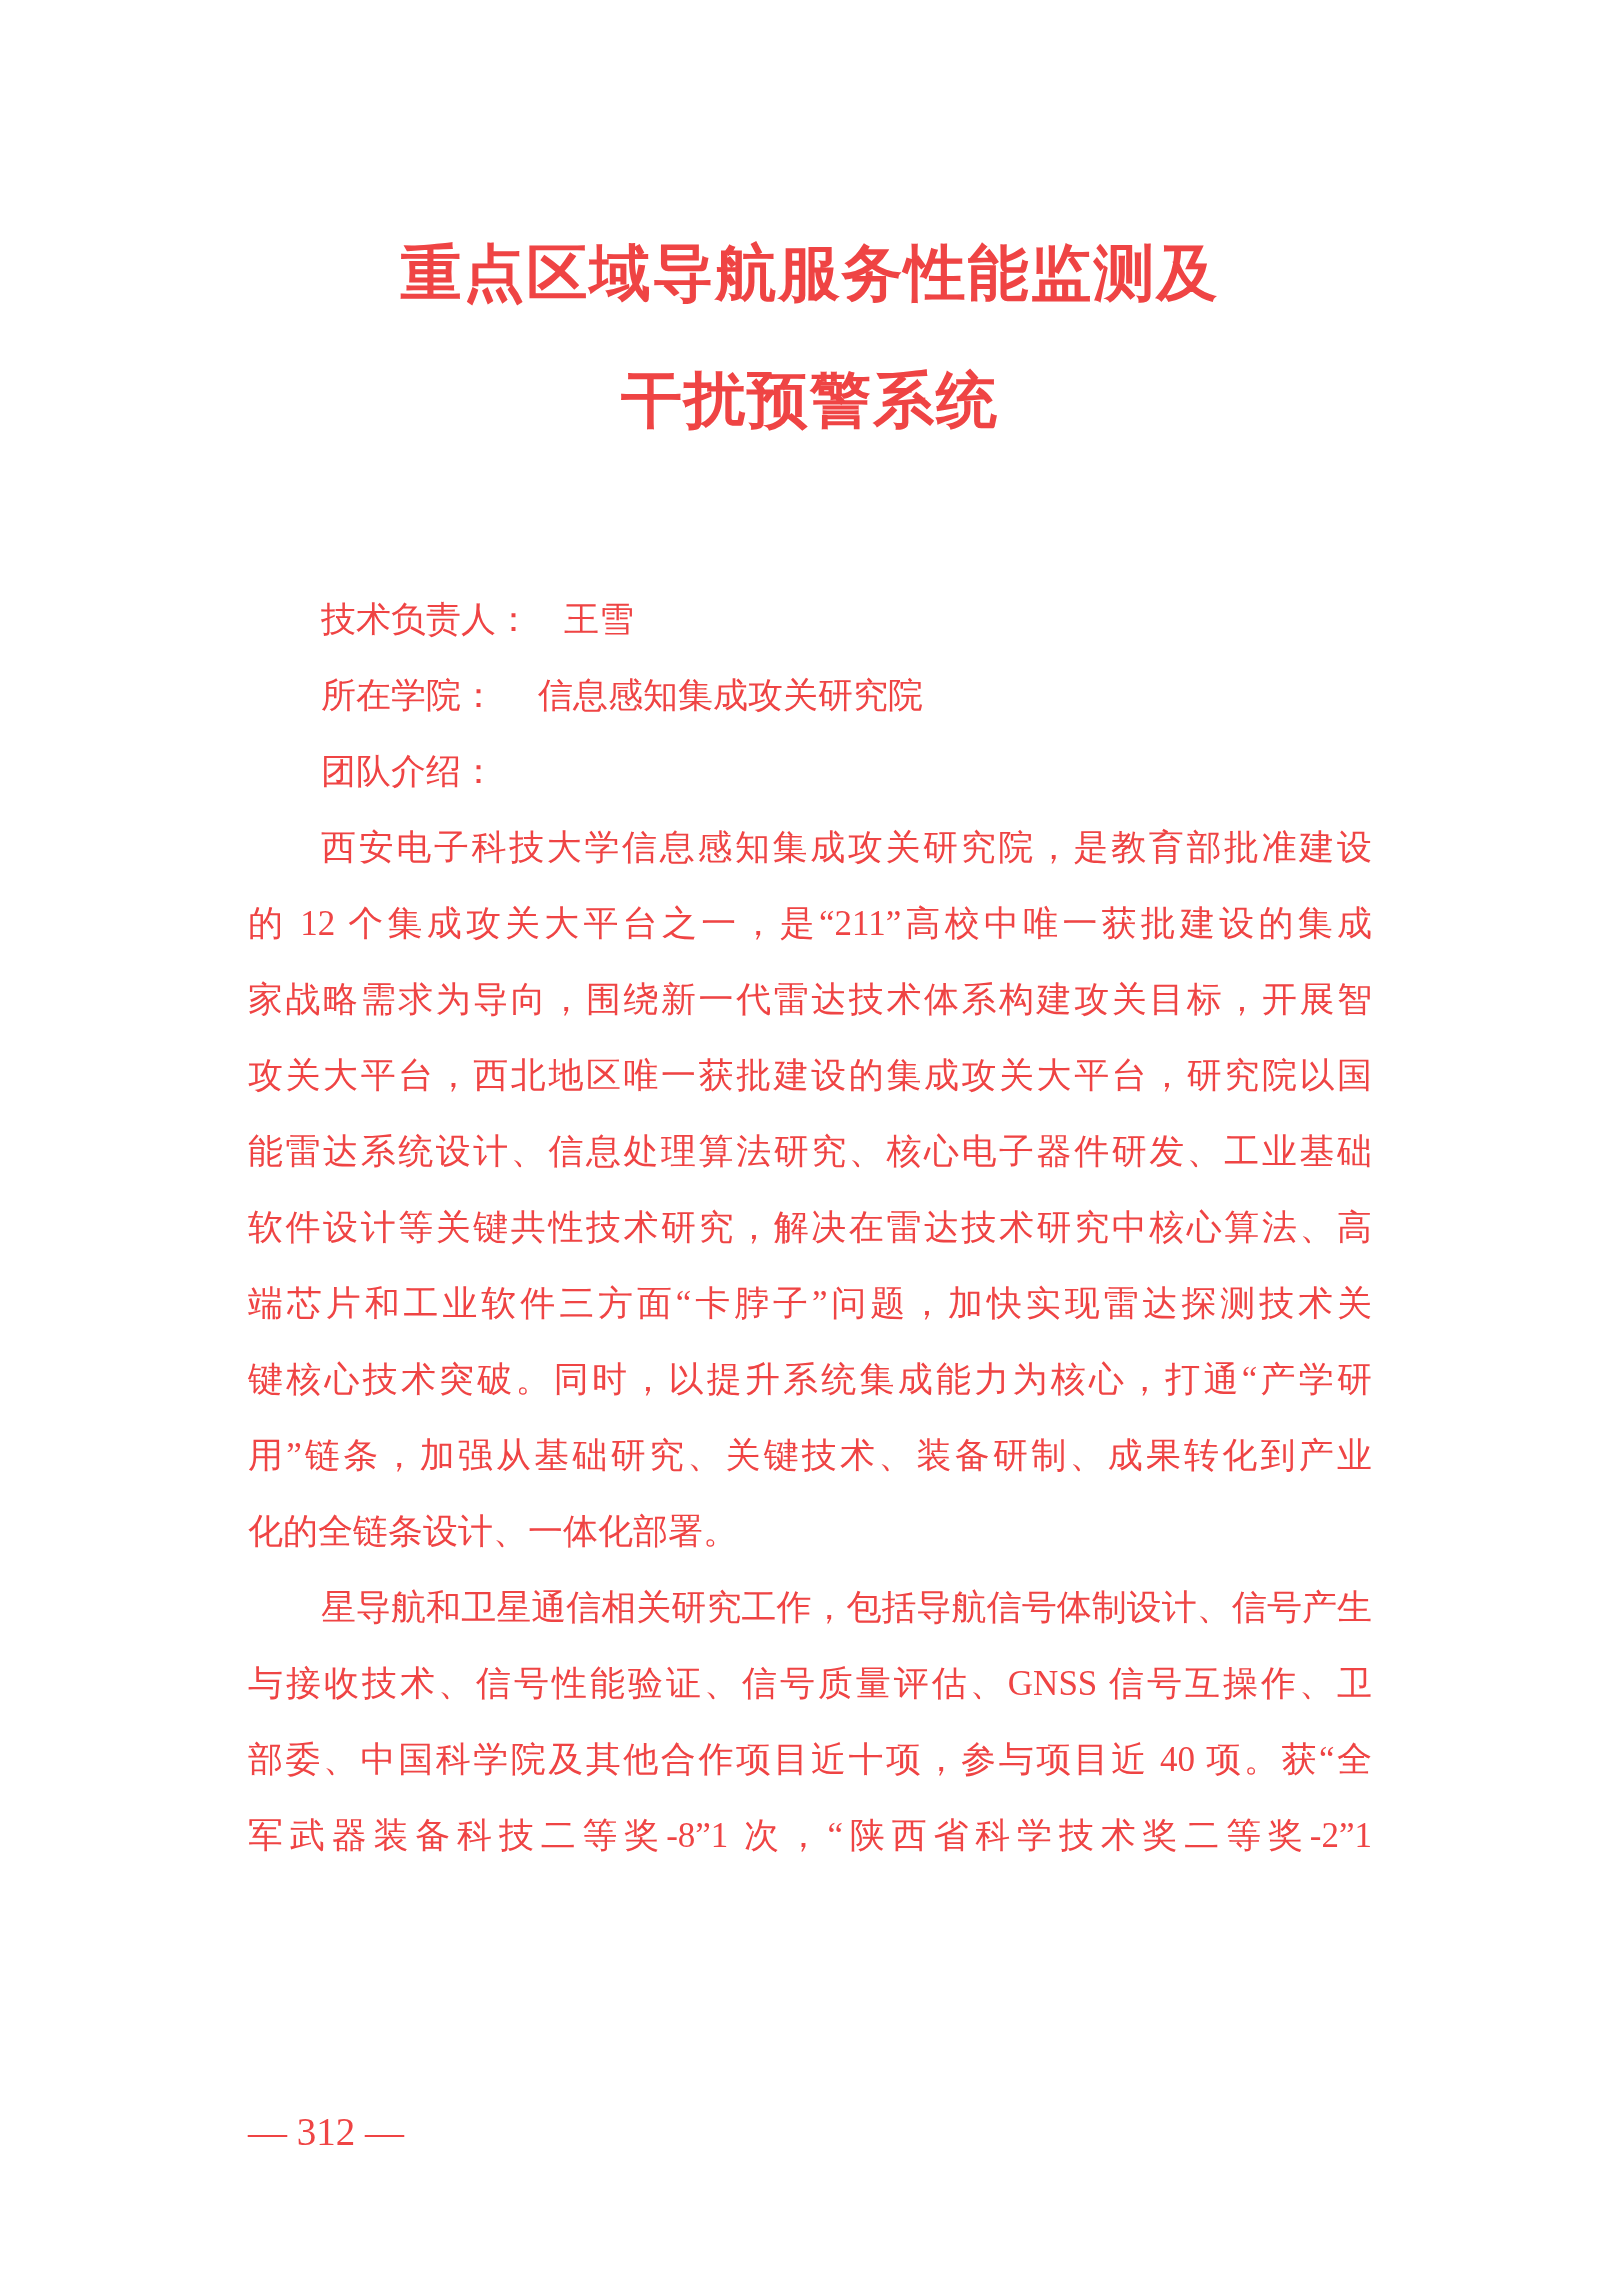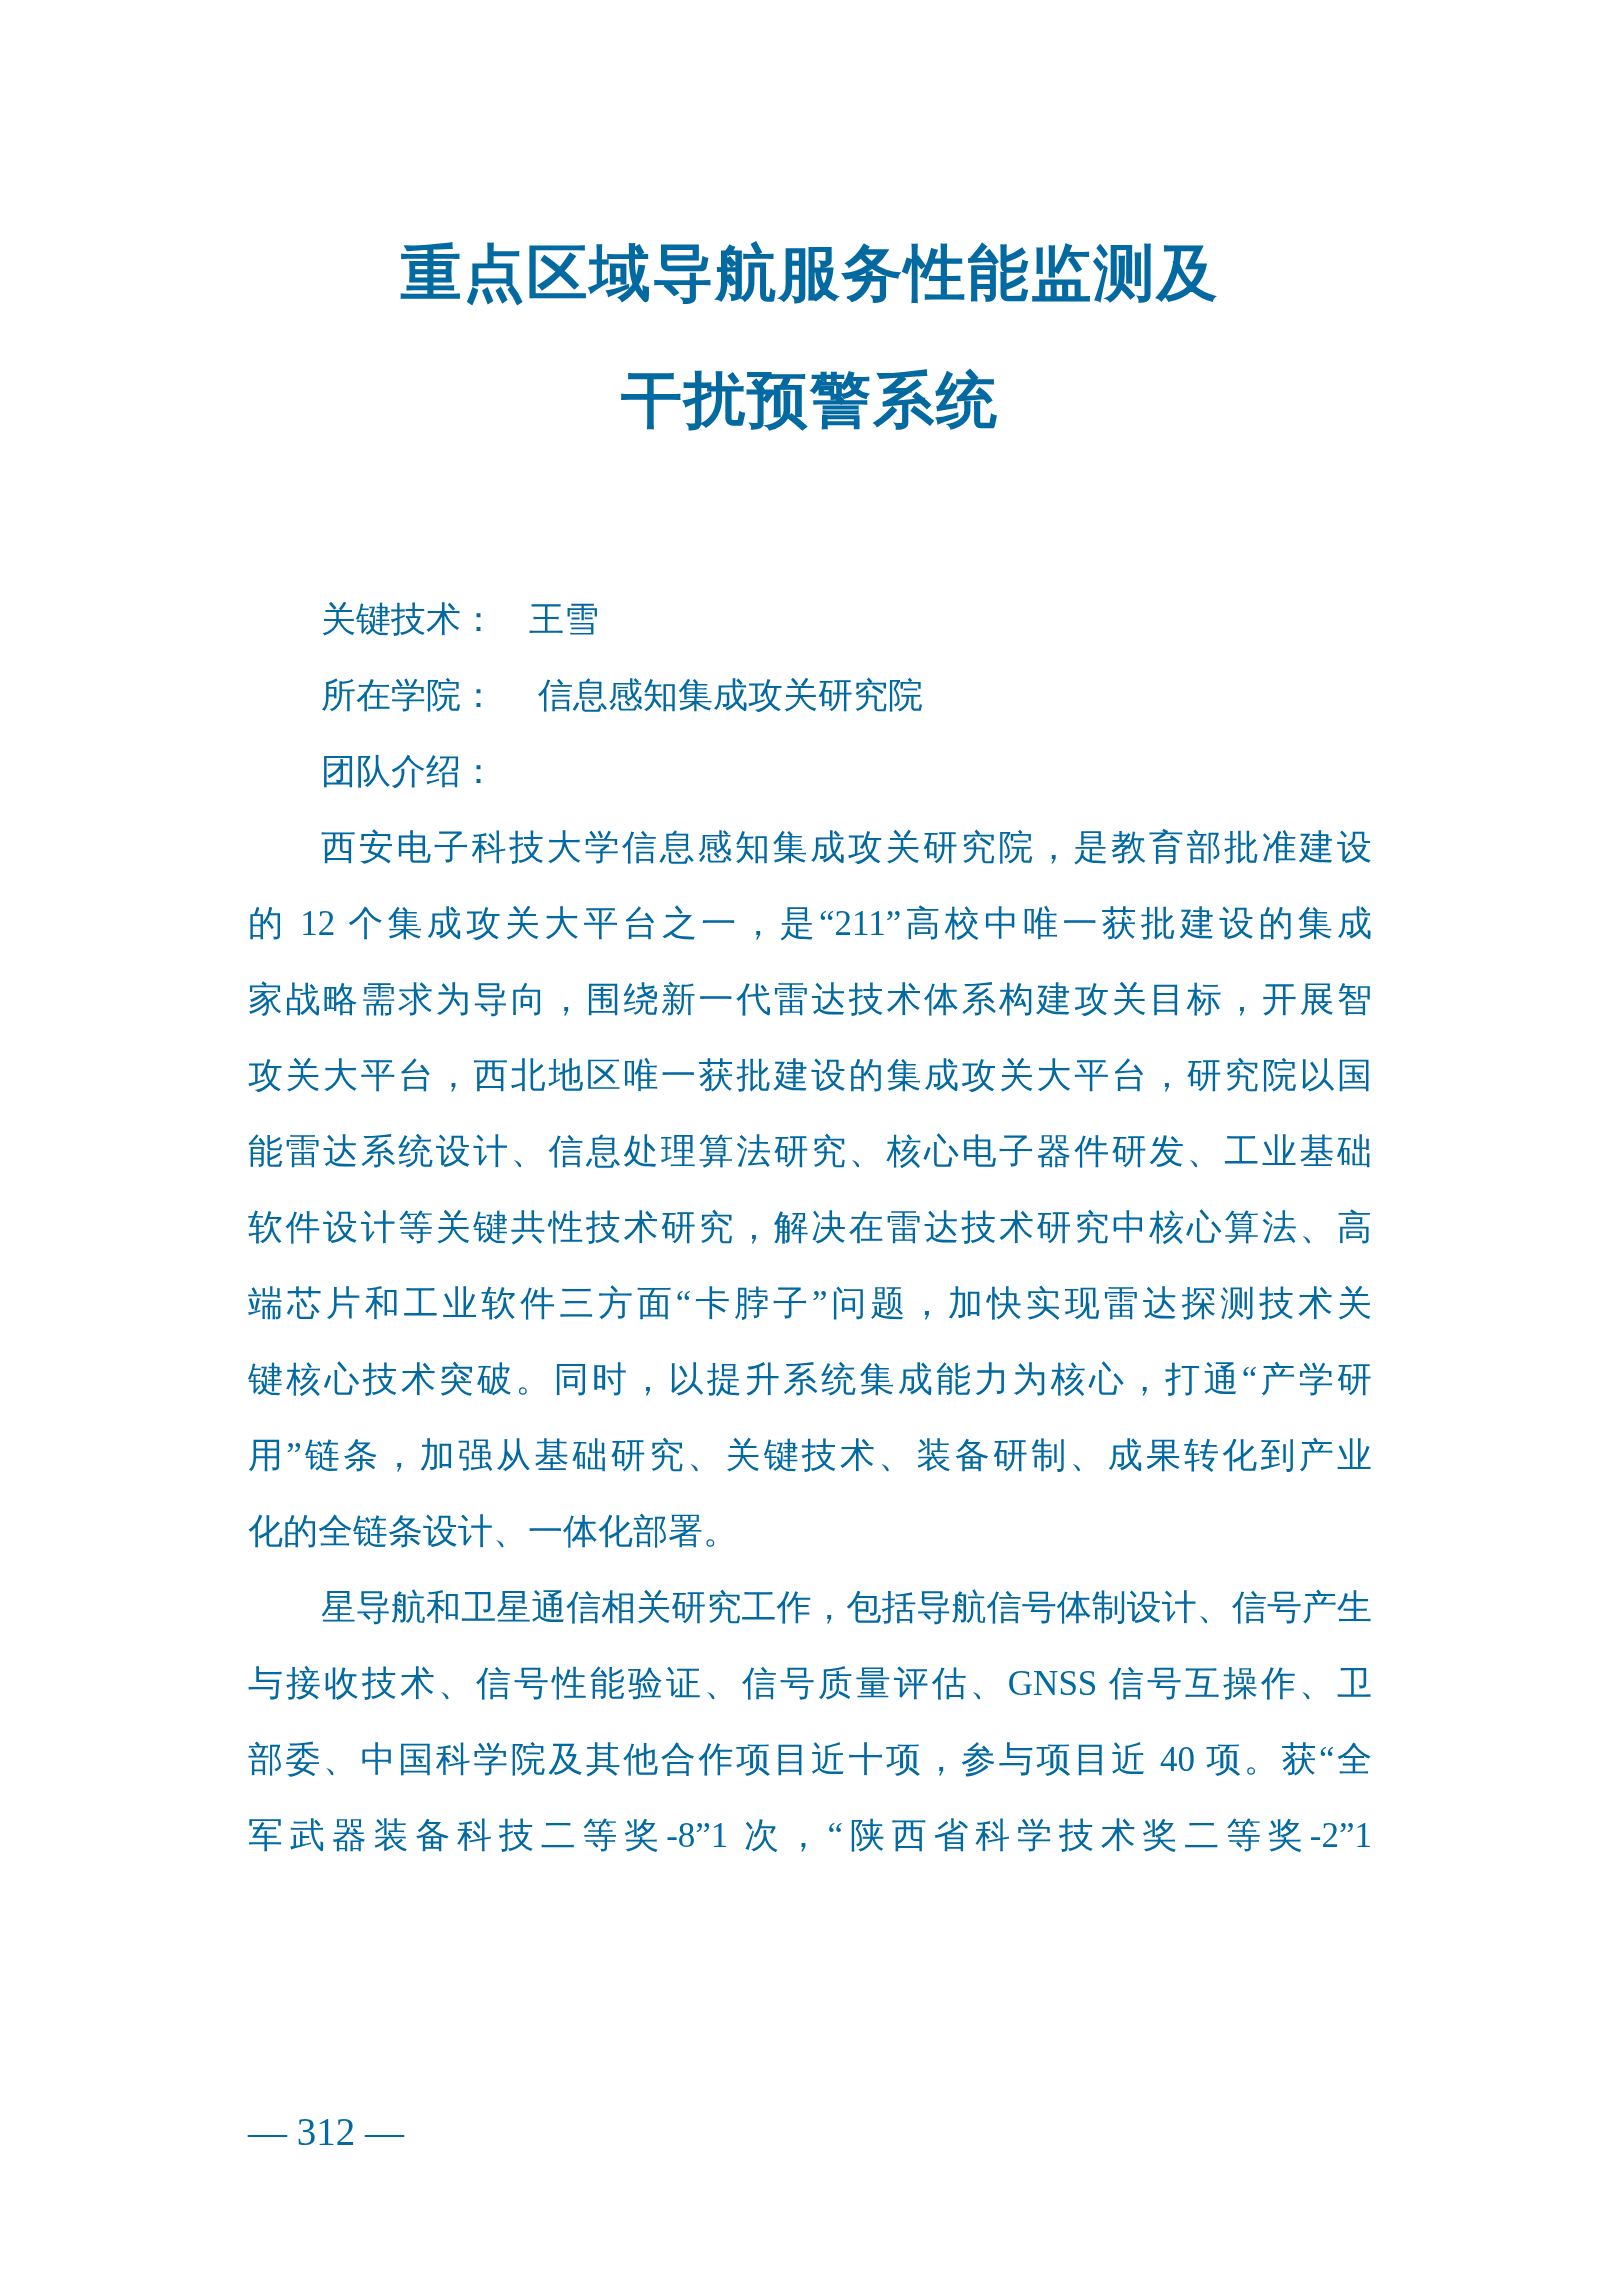--- a/index.html
+++ b/index.html
@@ -5,21 +5,21 @@
   html, body {
     margin: 0;
     padding: 0;
     background: #ffffff;
   }
   .page {
     position: relative;
     width: 1621px;
     height: 2293px;
     background: #ffffff;
-    color: #0369a1;
+    color: #ef4444;
     font-family: "Liberation Serif", "DejaVu Serif", serif;
     overflow: hidden;
   }
   .title {
     position: absolute;
     left: 248px;
     top: 210px;
     width: 1124px;
     text-align: center;
     font-weight: 700;
@@ -66,21 +66,21 @@
 
 <div class="page">
 
   <div class="title">
     <div class="title-line">重点区域导航服务性能监测及</div>
     <div class="title-line">干扰预警系统</div>
   </div>
 
   <div class="body-block">
 
-    <div class="line info-line"><span class="info-label">关键技术：</span><span class="gap g1"></span><span class="info-value">王雪</span></div>
+    <div class="line info-line"><span class="info-label">技术负责人：</span><span class="gap g1"></span><span class="info-value">王雪</span></div>
 
     <div class="line info-line"><span class="info-label">所在学院：</span><span class="gap g2"></span><span class="info-value">信息感知集成攻关研究院</span></div>
 
     <div class="line info-line"><span class="info-label">团队介绍：</span><span class="info-value"></span></div>
 
     <div class="para">
         <div class="line">西安电子科技大学信息感知集成攻关研究院，是教育部批准建设</div>
         <div class="line">的 12 个集成攻关大平台之一，是“211”高校中唯一获批建设的集成</div>
         <div class="line">家战略需求为导向，围绕新一代雷达技术体系构建攻关目标，开展智</div>
         <div class="line">攻关大平台，西北地区唯一获批建设的集成攻关大平台，研究院以国</div>

